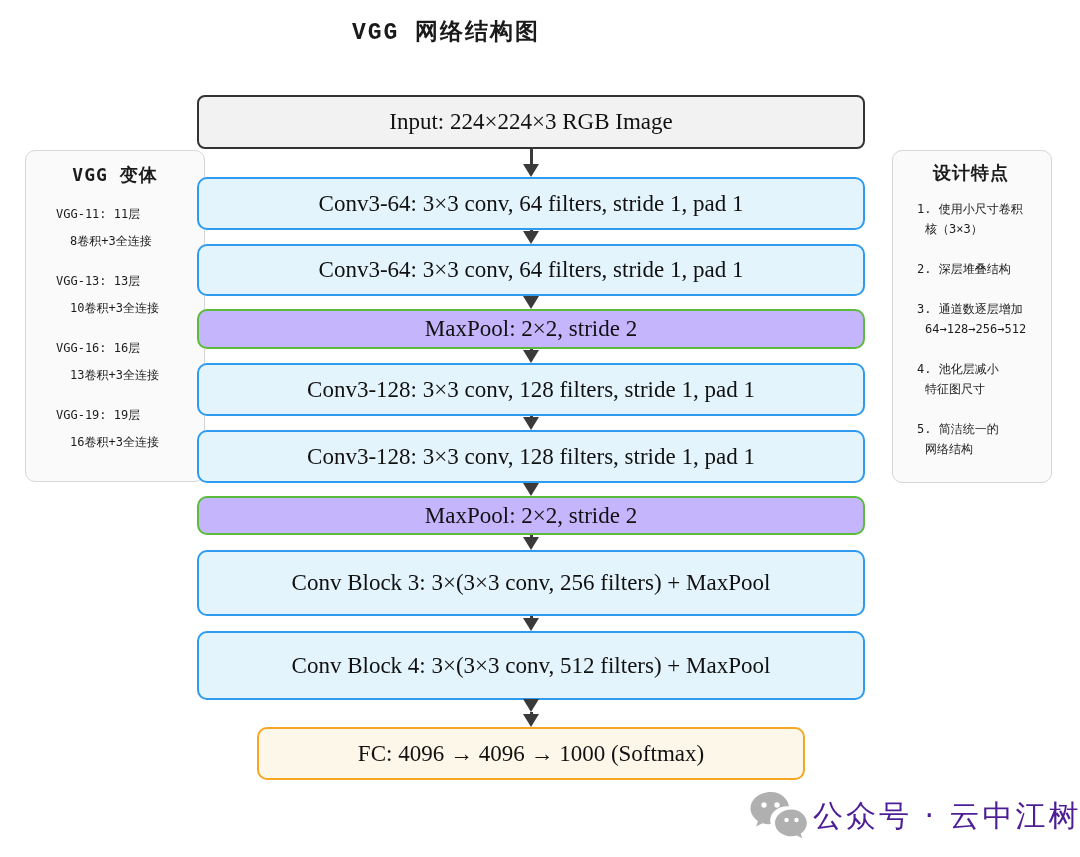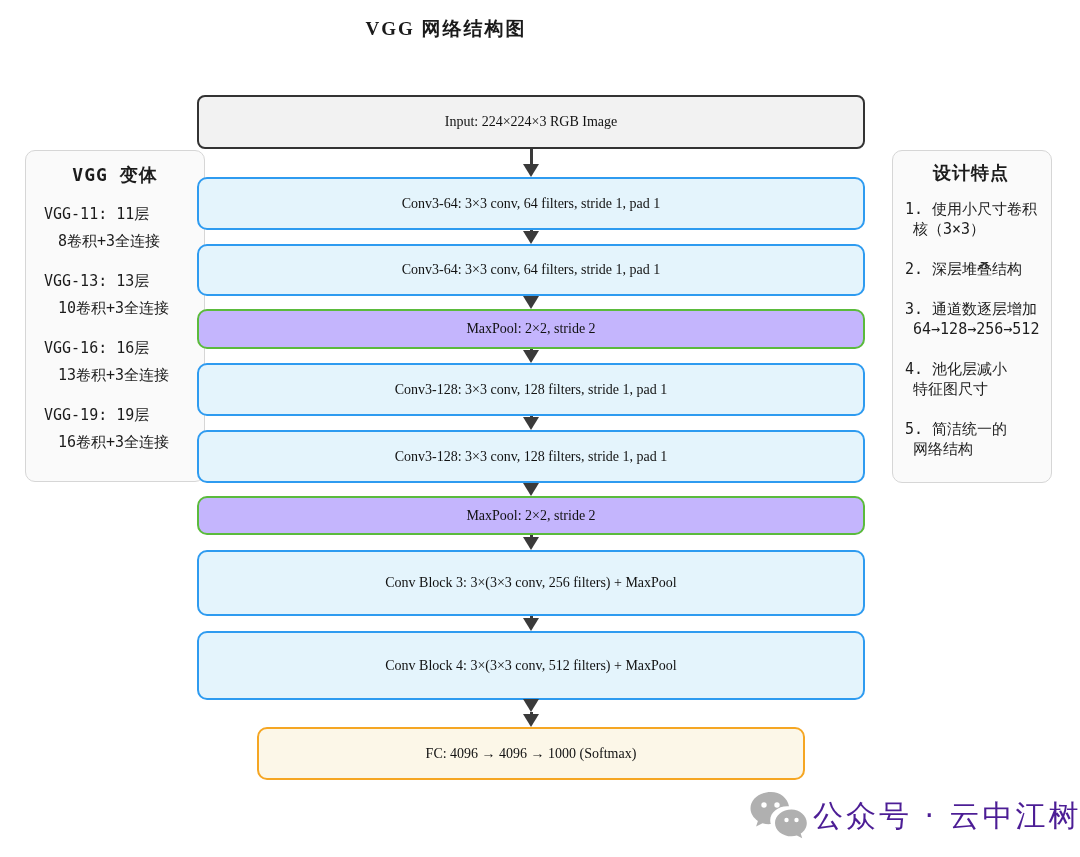--- a/index.html
+++ b/index.html
@@ -7,58 +7,58 @@
     position:relative;
     width:1080px;height:857px;
     background:#ffffff;
     overflow:hidden;
     font-family:"Liberation Serif","DejaVu Serif",serif;
   }
   
   .main-title{
     position:absolute;top:16px;left:0;width:892px;
     text-align:center;
-    font-family:Liberation Serif, serif;
-    font-size:19px;font-weight:600;color:#1a1a1a;
+    font-family:Liberation Mono, monospace;
+    font-size:23px;font-weight:600;color:#1a1a1a;
     letter-spacing:2px;
   }
   
   .panel{
     position:absolute;
     background:#fafafa;
     border:1.5px solid #d6d6d6;
     border-radius:10px;
     box-sizing:border-box;
     font-family:"DejaVu Sans Mono","DejaVu Sans",monospace;
     color:#1c1c1c;
   }
   .panel-left{left:25px;top:150px;width:180px;height:332px;padding:10px 8px 0 18px;}
   .panel-right{left:892px;top:150px;width:160px;height:333px;padding:8px 4px 0 12px;}
   .panel-title{
     text-align:center;
     font-size:18px;font-weight:700;
     margin:2px 10px 14px 0;
     letter-spacing:1px;
   }
-  .panel-item{font-size:15px;line-height:20px;margin-bottom:19px;}
+  .panel-item{font-size:12px;line-height:20px;margin-bottom:19px;margin-left:12px;}
   .panel-left .panel-item{line-height:27px;margin-bottom:13px;}
   .panel-line2{display:block;padding-left:14px;}
   .panel-right .panel-line2{padding-left:8px;}
   .panel-right .panel-item{margin-bottom:20px;}
   
   .flow{
     position:absolute;left:197px;top:95px;width:668px;
     display:flex;flex-direction:column;align-items:center;
   }
   .node{
     box-sizing:border-box;
     width:668px;
     display:flex;align-items:center;justify-content:center;
     text-align:center;
-    font-size:14px;color:#111111;
+    font-size:23px;color:#111111;
     border-radius:10px;
     background:#ffffff;
   }
   .node-input{background:#f2f2f2;border:2.5px solid #333333;border-radius:8px;}
   .node-conv{background:#e4f4fc;border:2.5px solid #2e9bf0;}
   .node-pool{background:#c4b5fd;border:2.5px solid #5bbb3c;}
   .node-fc{background:#fcf7e8;border:2.5px solid #f5a623;width:548px;}
   
   .arrow{
     display:flex;flex-direction:column;align-items:center;

